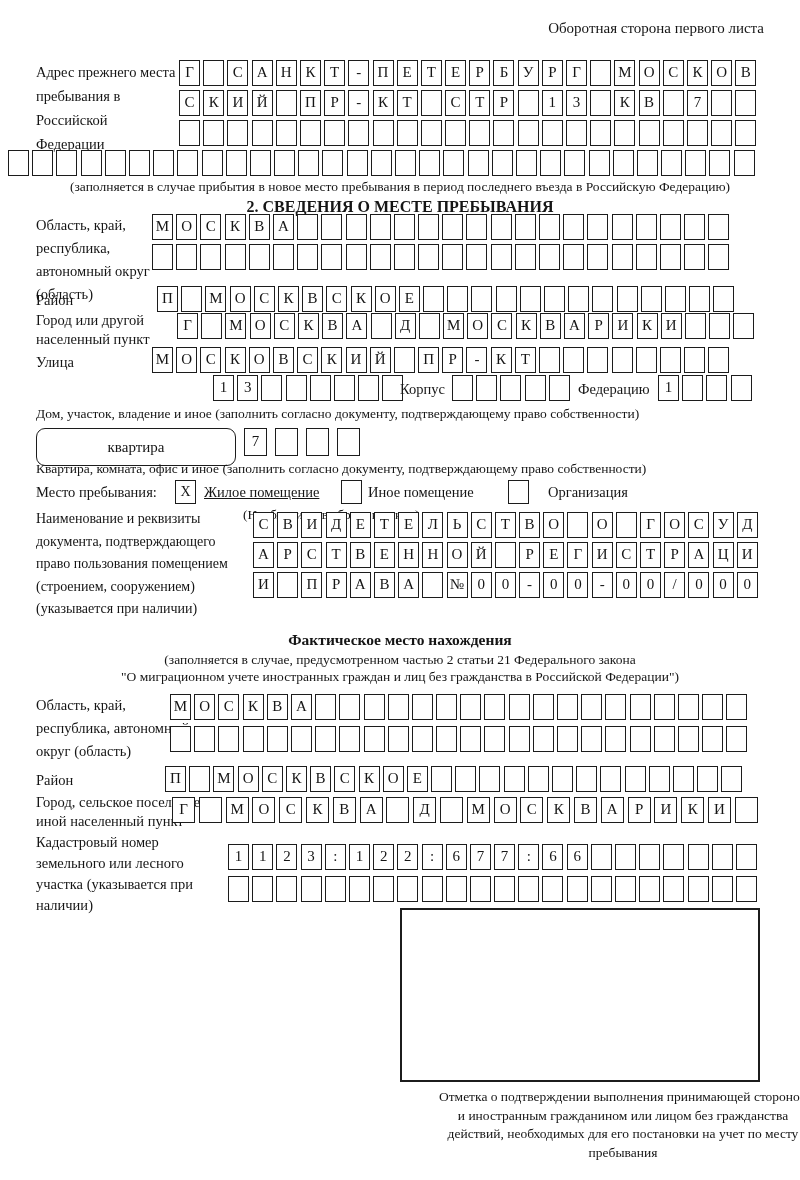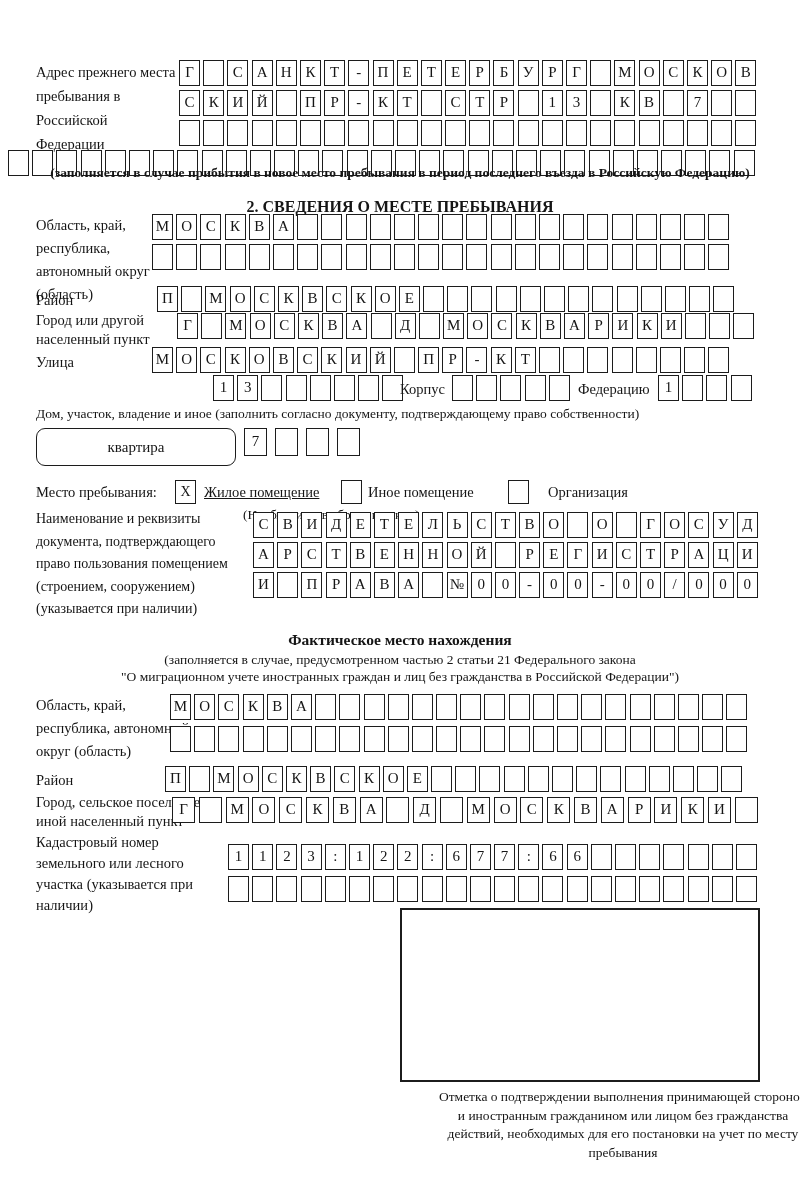--- a/index.html
+++ b/index.html
@@ -19,20 +19,21 @@
           font-size:15px;display:flex;align-items:center;justify-content:center;}
   .cb{display:inline-block;box-sizing:border-box;width:21px;height:24px;border:1.5px solid #1c1c1c;
       text-align:center;font-size:14px;line-height:21px;}
   .stampbox{position:absolute;box-sizing:border-box;border:2px solid #1c1c1c;background:#fff;}
 </style>
 </head>
 <body>
 
 <div class="page">
 
+  <div class="abs lbl" style="top:18px;right:36px;font-size:15px;">Оборотная сторона первого листа</div>
 
   <div class="abs lbl" style="top:60px;left:36px;width:140px;line-height:24px;">Адрес прежнего места пребывания в Российской Федерации</div>
   <div class="row" style="top:60px;left:179px;">
       <span class="cell">Г</span>
       <span class="cell"></span>
       <span class="cell">С</span>
       <span class="cell">А</span>
       <span class="cell">Н</span>
       <span class="cell">К</span>
       <span class="cell">Т</span>
@@ -132,21 +133,21 @@
       <span class="cell"></span>
       <span class="cell"></span>
       <span class="cell"></span>
       <span class="cell"></span>
       <span class="cell"></span>
       <span class="cell"></span>
       <span class="cell"></span>
       <span class="cell"></span>
       <span class="cell"></span>
     </div>
-  <div class="abs cap ctr" style="top:165px;font-weight:bold;">(заполняется в случае прибытия в новое место пребывания в период последнего въезда в Российскую Федерацию)</div>
+  <div class="abs cap ctr" style="top:179px;">(заполняется в случае прибытия в новое место пребывания в период последнего въезда в Российскую Федерацию)</div>
 
   <div class="abs ctr bold" style="top:198px;font-size:16px;">2. СВЕДЕНИЯ О МЕСТЕ ПРЕБЫВАНИЯ</div>
 
   <div class="abs lbl" style="top:214px;left:36px;width:135px;line-height:23px;">Область, край, республика, автономный округ (область)</div>
   <div class="row" style="top:214px;left:152px;">
       <span class="cell">М</span>
       <span class="cell">О</span>
       <span class="cell">С</span>
       <span class="cell">К</span>
       <span class="cell">В</span>
@@ -308,20 +309,21 @@
     </div>
   <div class="abs cap" style="top:406px;left:36px;">Дом, участок, владение и иное (заполнить согласно документу, подтверждающему право собственности)</div>
 
   <div class="bigbox" style="top:428px;left:36px;width:200px;height:38px;border-radius:9px;">квартира</div>
   <div class="row gap-cells" style="top:428px;left:244px;">
       <span class="cell">7</span>
       <span class="cell"></span>
       <span class="cell"></span>
       <span class="cell"></span>
     </div>
+  <div class="abs cap" style="top:461px;left:36px;">Квартира, комната, офис и иное (заполнить согласно документу, подтверждающему право собственности)</div>
 
   <div class="abs lbl" style="top:482px;left:36px;">Место пребывания:</div>
   <span class="cb abs" style="top:480px;left:175px;">X</span>
   <div class="abs lbl" style="top:482px;left:204px;text-decoration:underline;">Жилое помещение</div>
   <span class="cb abs" style="top:480px;left:341px;"></span>
   <div class="abs lbl" style="top:482px;left:368px;">Иное помещение</div>
   <span class="cb abs" style="top:480px;left:508px;"></span>
   <div class="abs lbl" style="top:482px;left:548px;">Организация</div>
   <div class="abs cap" style="top:507px;left:243px;">(Необходимо выбрать нужное)</div>
 

